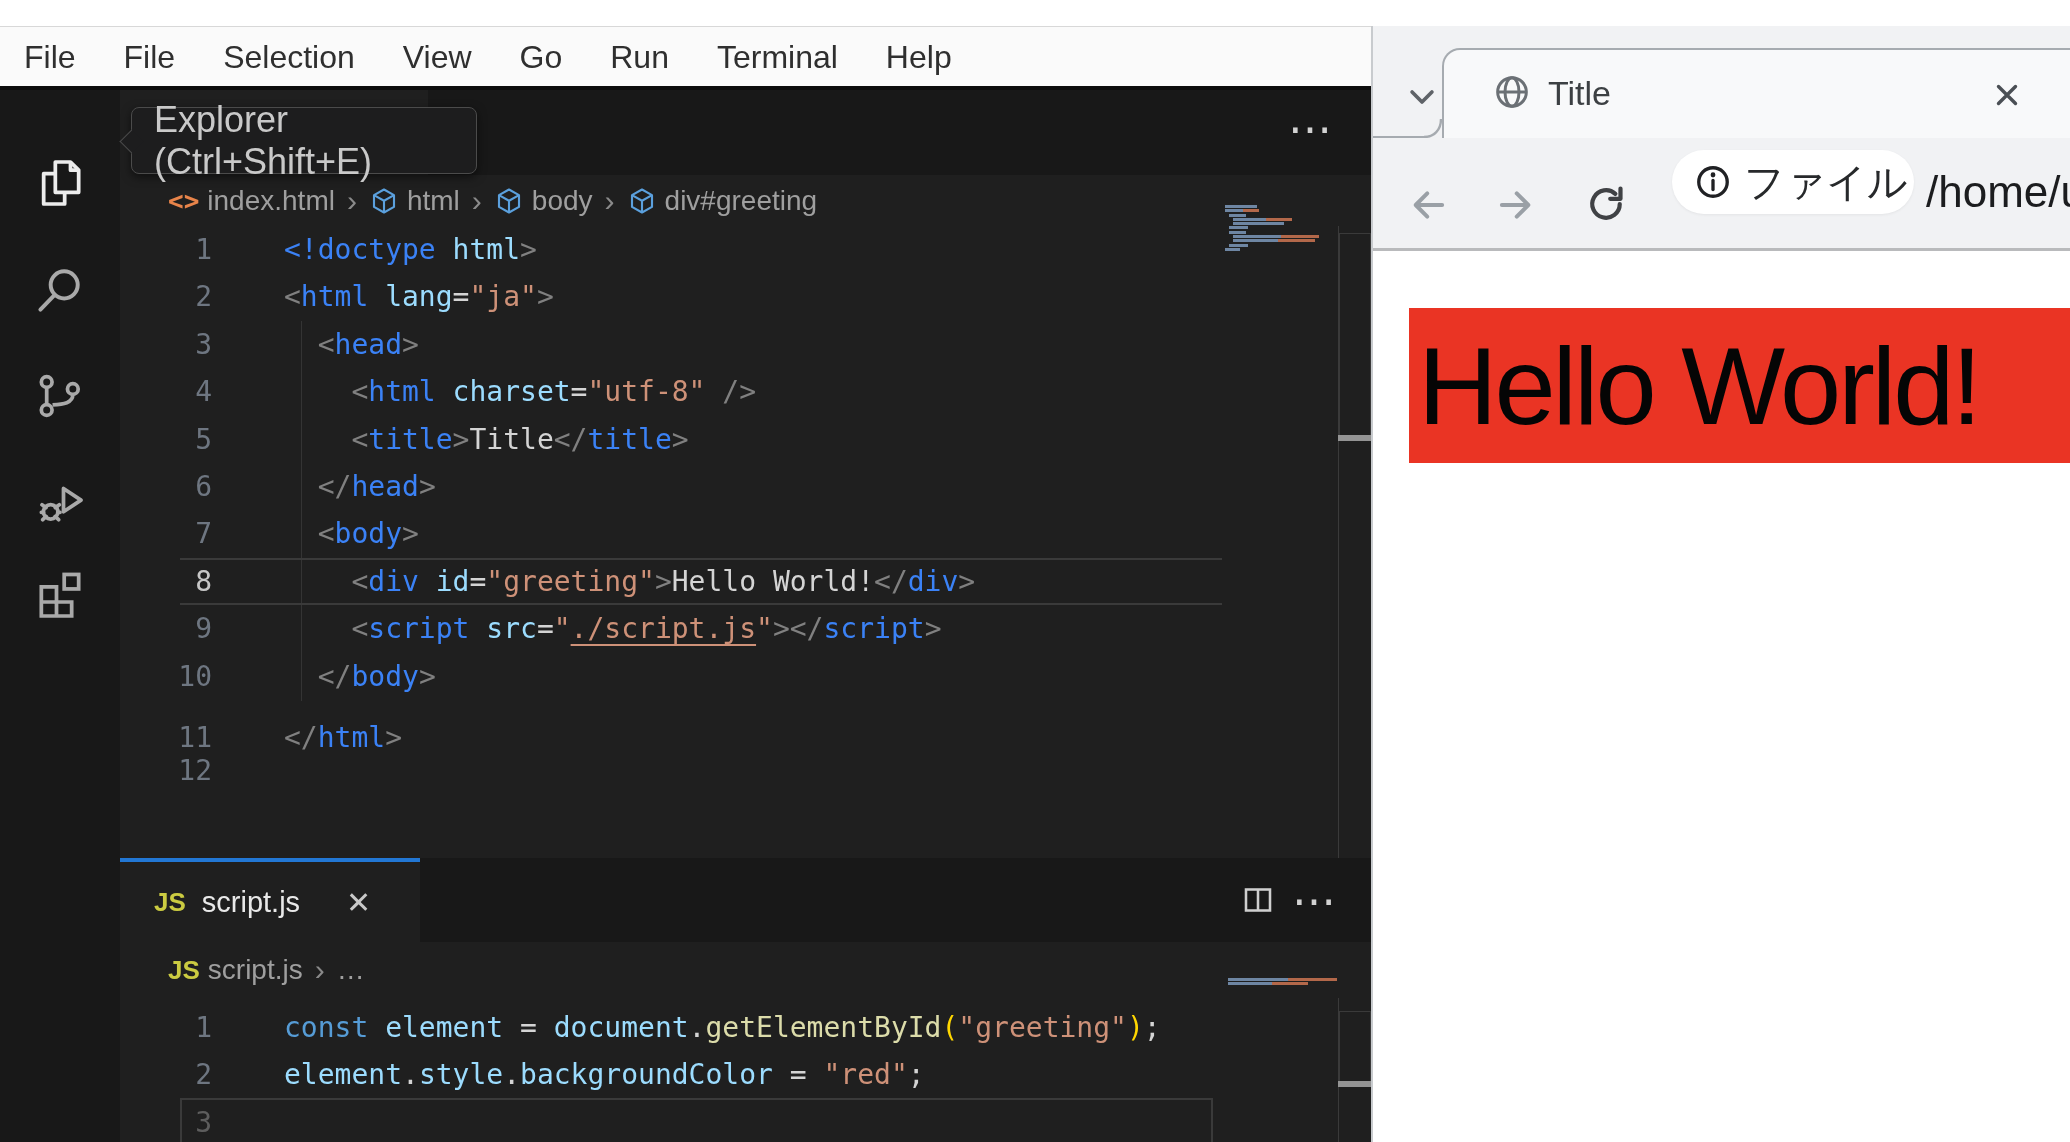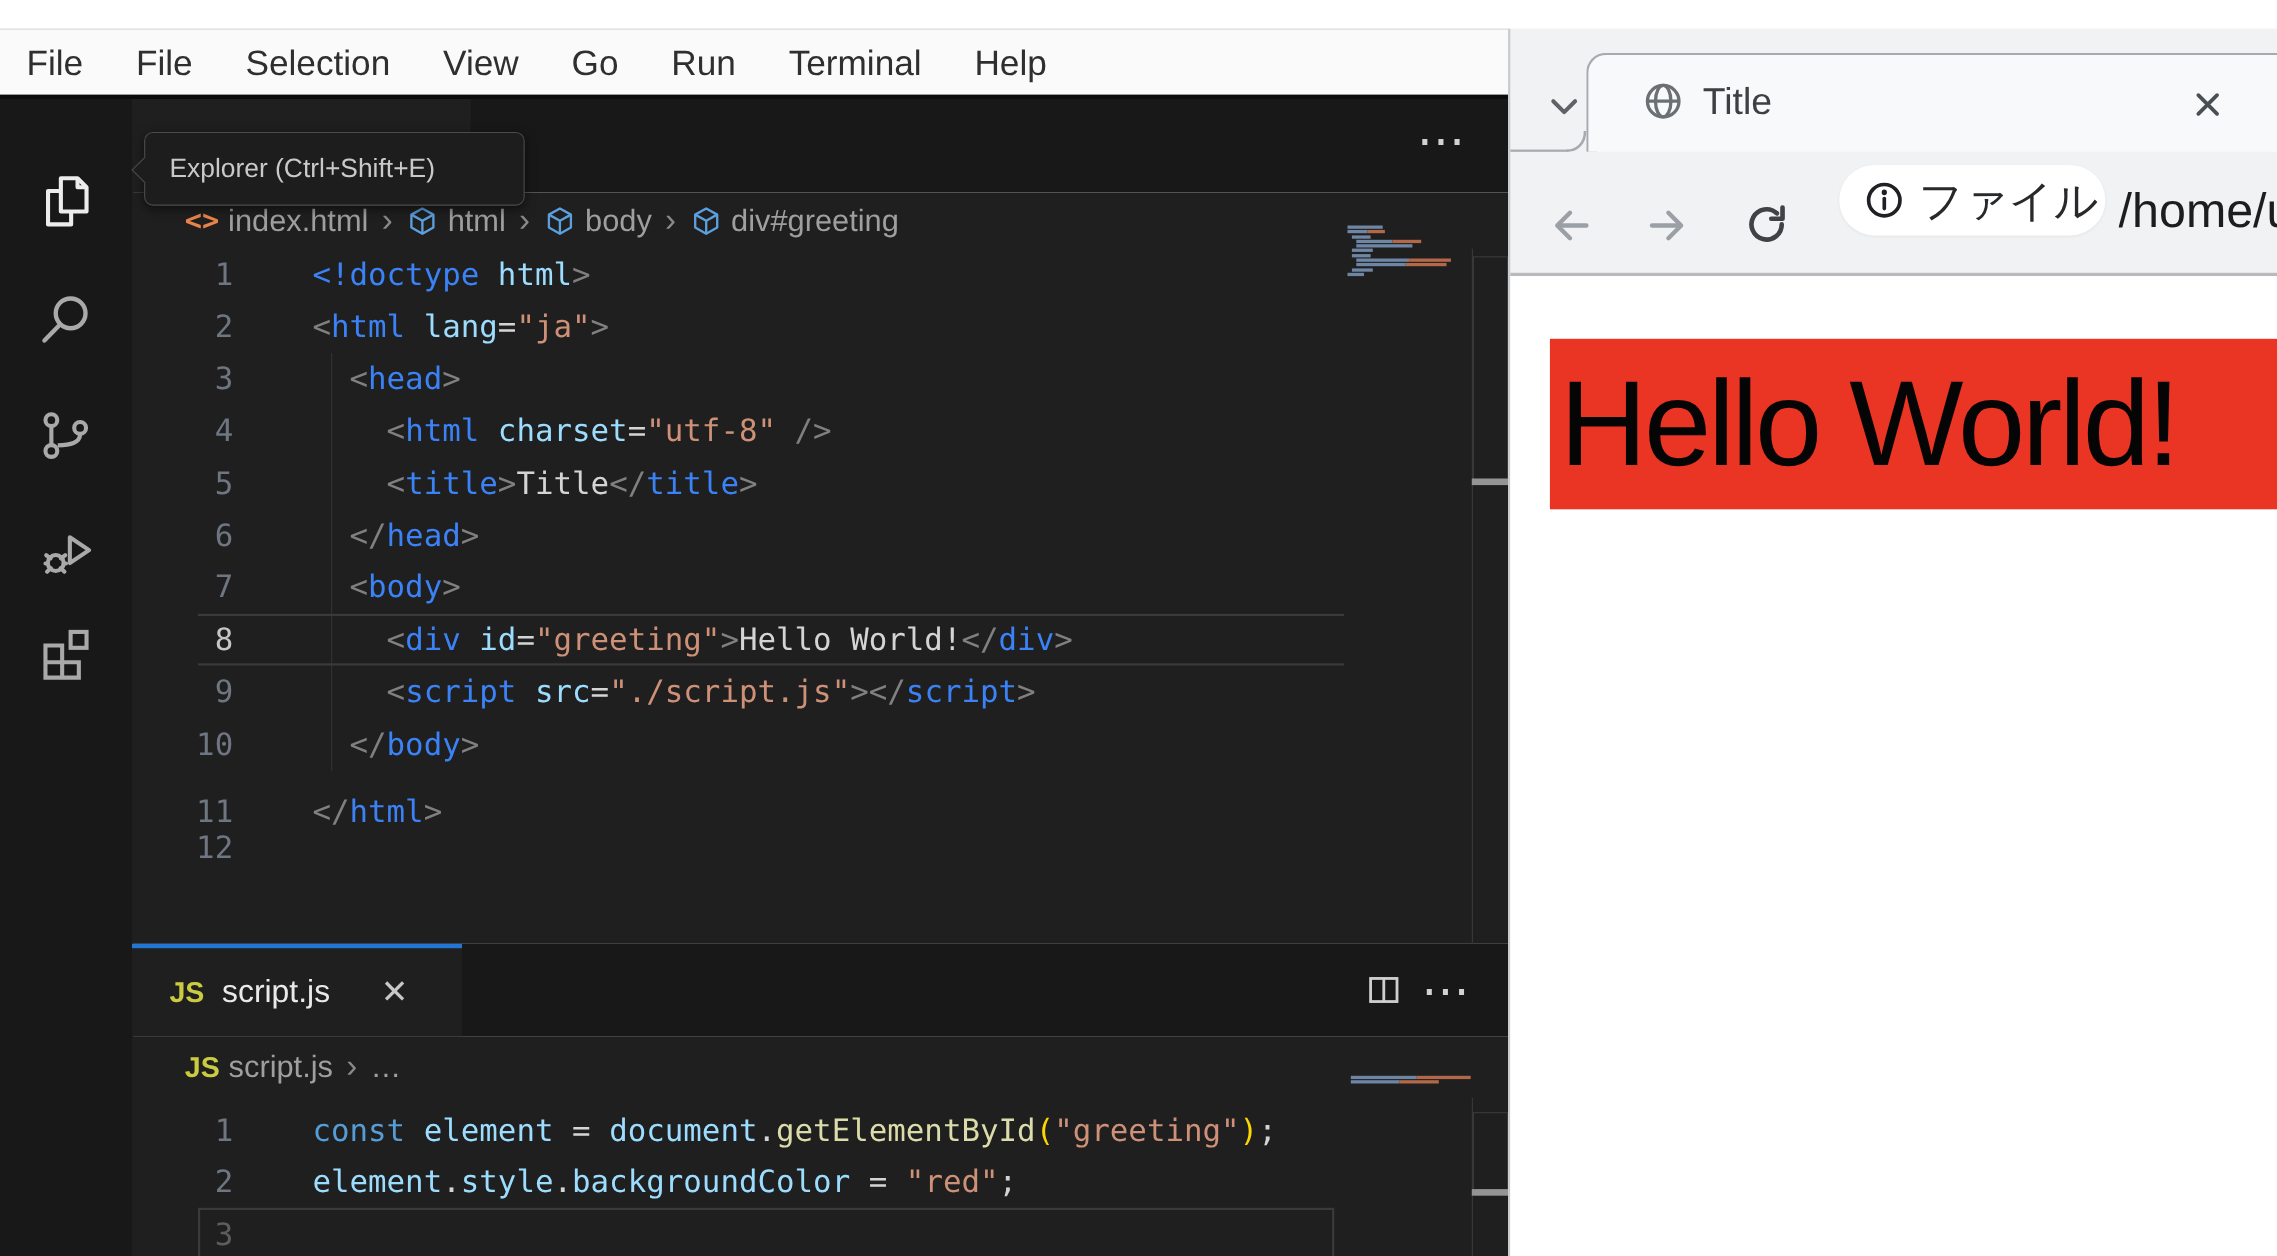--- a/index.html
+++ b/index.html
@@ -35,21 +35,21 @@
   .code-area{font-family:"DejaVu Sans Mono",monospace;font-size:28px;}
   #code-top{left:120px;top:200px;width:1102px;height:570px;}
   #code-bottom{left:120px;top:978px;width:1102px;height:144px;}
   .cl{position:absolute;left:0;width:100%;height:47.4px;}
   .ln{position:absolute;left:0;top:0;width:92px;text-align:right;color:#6e7681;line-height:47.4px;}
   .ln.active{color:#c6c6c6;}
   .ln.semi{color:#5d5d5d;}
   .ct{position:absolute;left:164px;top:0;white-space:pre;line-height:47.4px;}
   .tk-pu{color:#808080}.tk-tg{color:#3b82f6}.tk-at{color:#9cdcfe}.tk-st{color:#ce9178}
   .tk-pl{color:#d4d4d4}.tk-kw{color:#569cd6}.tk-fn{color:#dcdcaa}.tk-br{color:#ffd700}
-  .tk-lk{color:#ce9178;text-underline-offset:6px;}
+  .tk-lk{color:#ce9178;text-decoration:underline;text-underline-offset:6px;}
   #indent-guide-top{left:301px;top:295px;width:1px;height:380px;background:#343434;}
   #curline-top{left:180px;top:531.8px;width:1042px;height:47.4px;
                border-top:2px solid #3a3a3a;border-bottom:2px solid #3a3a3a;box-sizing:border-box;}
   #curline-bottom{left:180px;top:1072px;width:1033px;height:49px;border:2px solid #3a3a3a;box-sizing:border-box;}
 
   .minimap{position:absolute;}
   .mm-row{position:relative;height:3px;margin-bottom:1.3px;}
   .mm-seg{position:absolute;top:0;height:3px;}
   #scroll-vline-top{left:1338px;top:200px;width:1px;height:632px;background:#3a3a3a;}
   #scroll-box-top{left:1339px;top:207px;width:32px;height:205px;border:1px solid #3a3a3a;box-sizing:border-box;}
@@ -65,23 +65,23 @@
   #tab-script .tab-label{color:#e9e9e9;font-size:29px;margin-left:16px;}
   #tab-script .tab-close{margin-left:46px;color:#c8c8c8;font-size:30px;}
   #split-icon{left:1240px;top:856px;width:36px;height:36px;color:#cfcfcf;}
   #split-icon svg{width:100%;height:100%;}
   #editor-actions-bottom{left:1290px;top:860px;width:50px;height:32px;text-align:center;}
 
   #editor-bg-bottom{left:120px;top:916px;width:1251px;height:226px;background:#1f1f1f;}
   #breadcrumb-bottom{left:120px;top:916px;width:1251px;height:56px;display:flex;align-items:center;
                      padding-left:48px;box-sizing:border-box;font-size:28px;color:#9f9f9f;}
 
-  #tooltip{left:131px;top:94px;width:346px;height:67px;background:#1d1d1e;border:1px solid #4b4b4b;
+  #tooltip{left:131px;top:81px;width:346px;height:67px;background:#1d1d1e;border:1px solid #4b4b4b;
            border-radius:8px;box-shadow:0 3px 10px rgba(0,0,0,.55);display:flex;align-items:center;
-           padding-left:22px;box-sizing:border-box;font-size:24px;color:#c9c9c9;z-index:50;}
+           padding-left:22px;box-sizing:border-box;font-size:36px;color:#c9c9c9;z-index:50;}
   #tooltip:before{content:"";position:absolute;left:-9px;top:25px;width:16px;height:16px;background:#1d1d1e;
                   border-left:1px solid #4b4b4b;border-bottom:1px solid #4b4b4b;transform:rotate(45deg);}
 
   
   #browser{left:1371px;top:0;width:699px;height:1142px;background:#f1f2f4;border-left:2px solid #c8cbce;box-sizing:border-box;}
   #b-toolbar-border{left:1373px;top:222px;width:697px;height:3px;background:#b9babc;}
   #b-content{left:1373px;top:225px;width:697px;height:917px;background:#ffffff;}
   #b-tab{left:1442px;top:22px;width:648px;height:90px;background:#f8f9fa;border:2px solid #a6abb0;
          border-bottom:none;border-radius:18px 18px 0 0;box-sizing:border-box;}
   #b-strip-line{left:1373px;top:110px;width:53px;height:2px;background:#a6abb0;}

